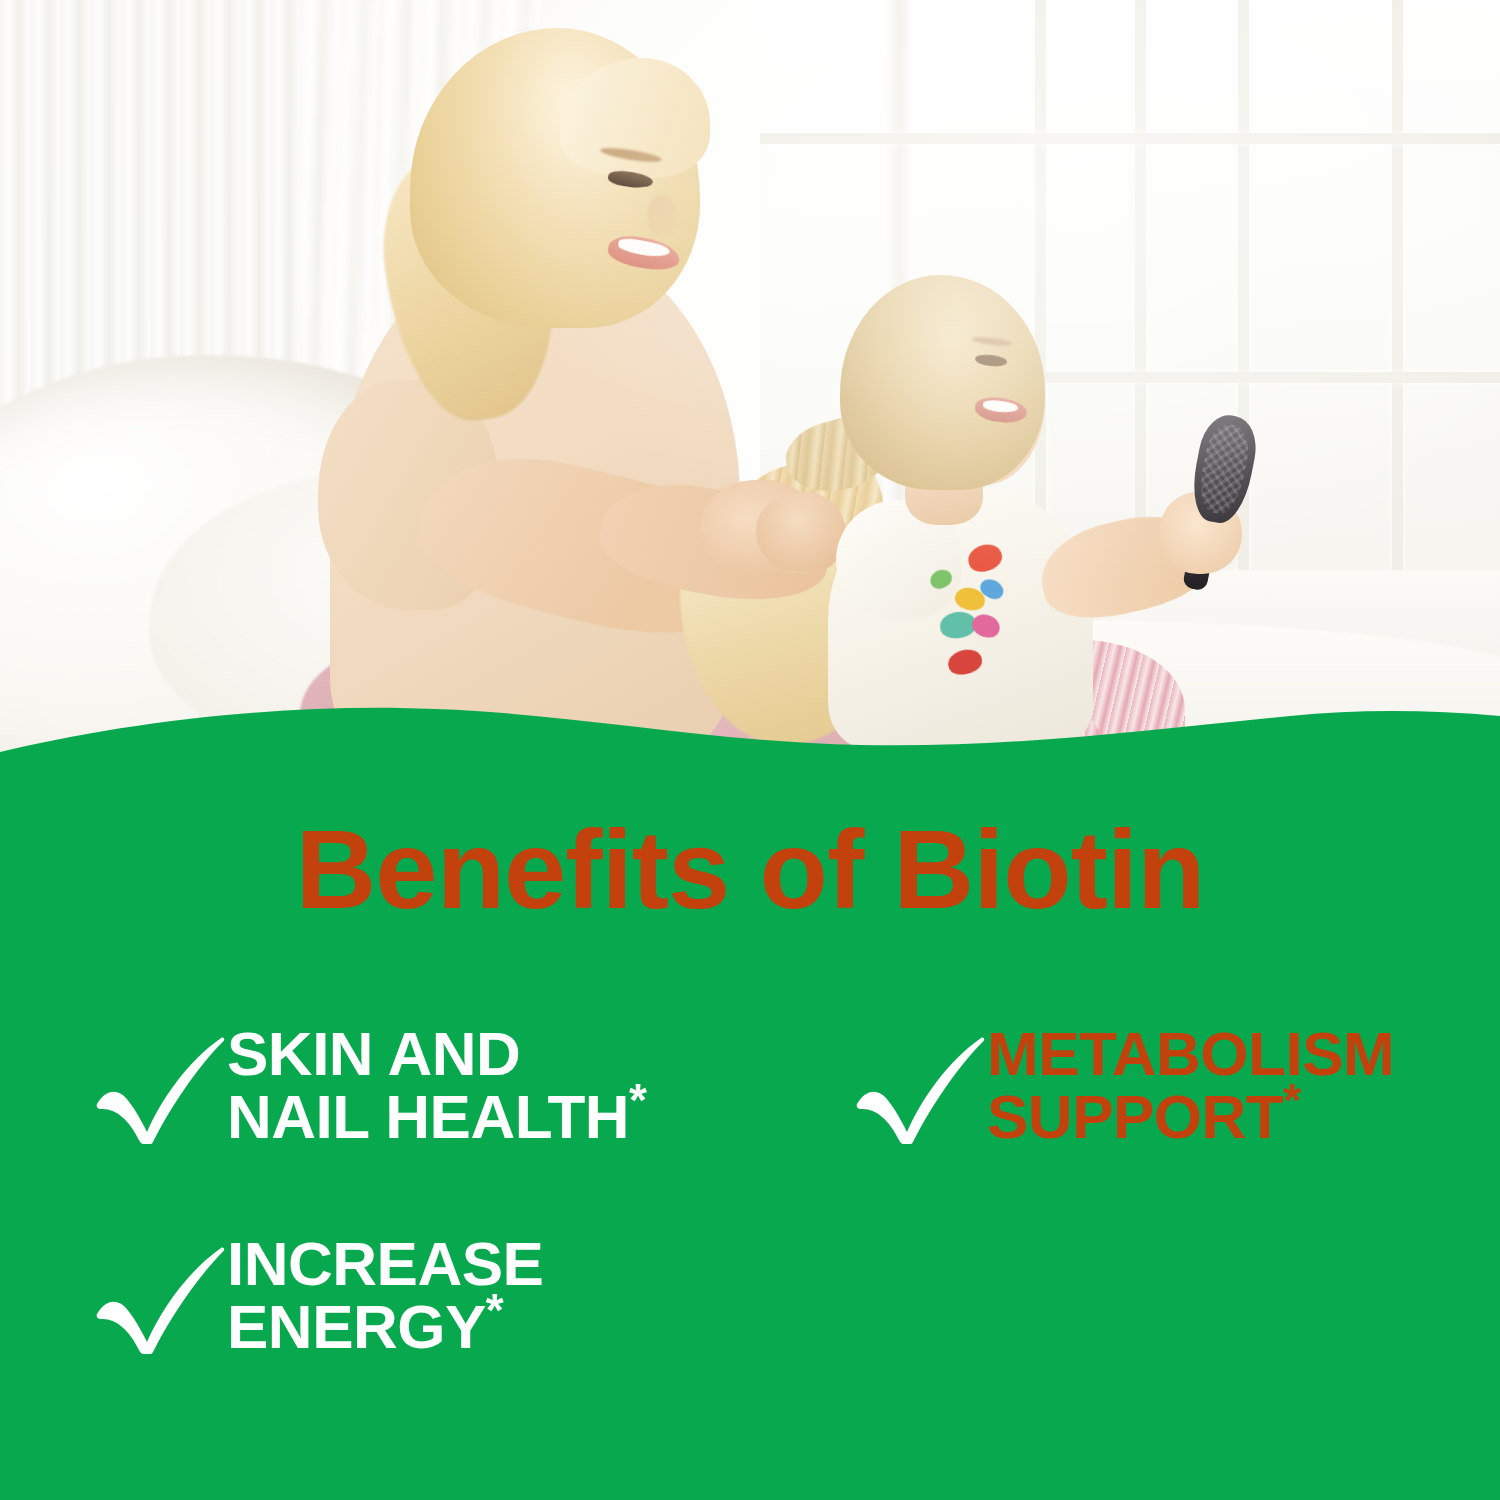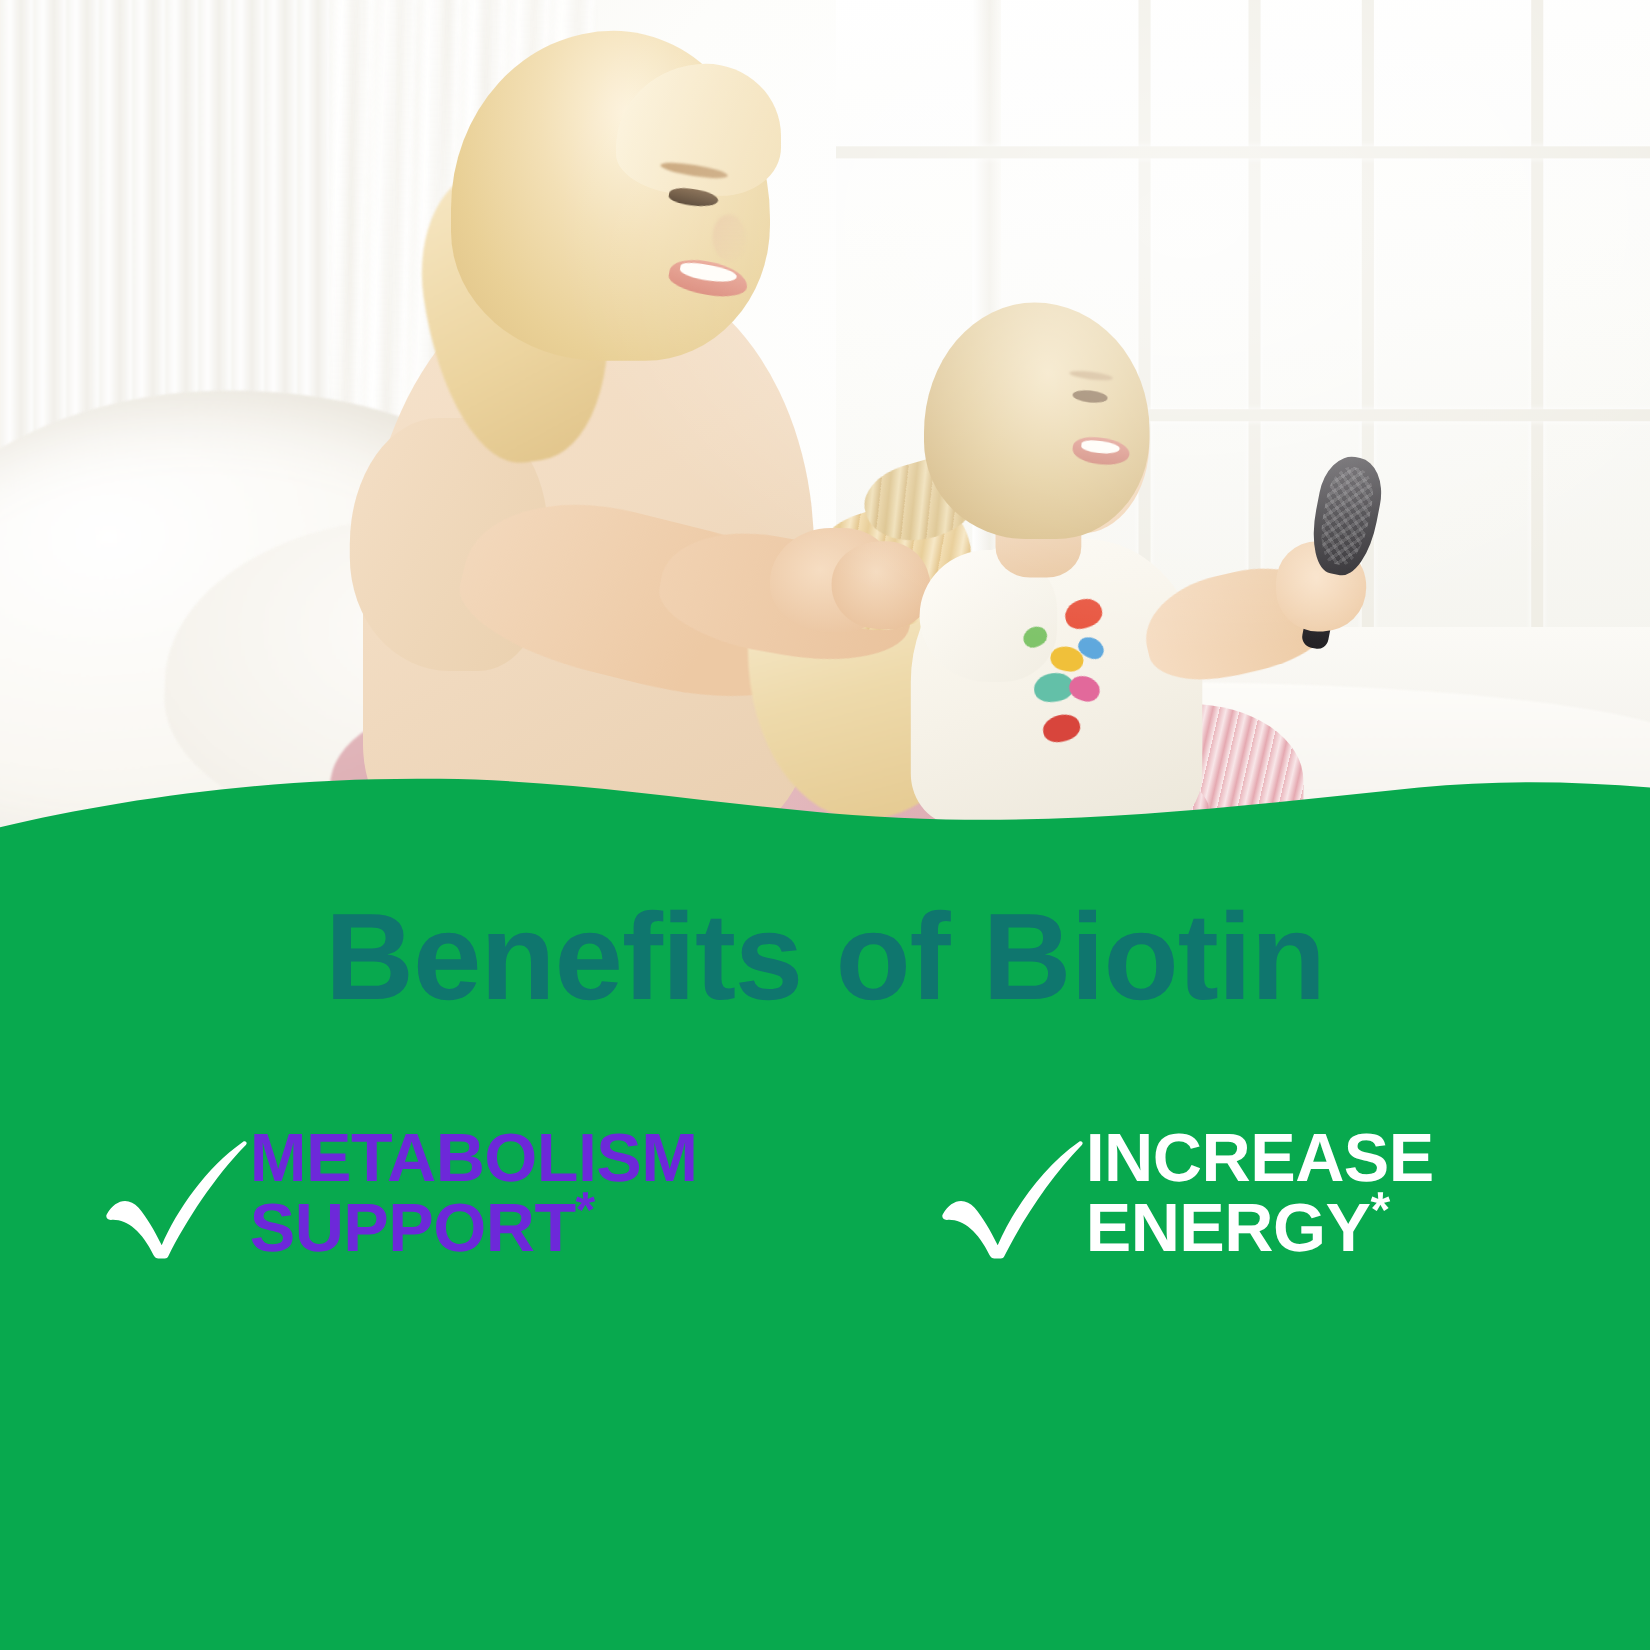--- a/index.html
+++ b/index.html
@@ -305,36 +305,47 @@
            C 110,726 250,706 400,708
            C 560,710 700,742 860,745
            C 1010,748 1150,730 1290,716
            C 1360,709 1430,710 1500,716
            L1500,1500 L0,1500 Z" fill="#08A94E"></path>
     </svg>
   </div>
 
   <div id="content">
 
-    <div id="title" style="color: #0f766e;">Benefits of Biotin</div>
+    <div id="title" style="color: #c2410c;">Benefits of Biotin</div>
 
     <div id="benefits">
-
-
 
       <div class="benefit">
         <span class="chk">
           <svg viewBox="0 0 132 118" xmlns="http://www.w3.org/2000/svg">
             <path d="M2,78 C10,64 22,62 31,72 C38,80 45,92 52,106
                      C66,74 92,36 126,12 C128,10.5 130.5,13 128.5,15
                      C100,44 74,84 58,116 C55.5,120.5 47,120 44.5,115
                      C34,93 20,82 6,83 C2.5,83.2 0.8,80.2 2,78 Z" fill="#FFFFFF"></path>
           </svg>
         </span>
-        <span class="btext" style="color:#6d28d9">METABOLISM<br>SUPPORT<span class="star">*</span></span>
+        <span class="btext" style="color:#FFFFFF">SKIN AND<br>NAIL HEALTH<span class="star">*</span></span>
+      </div>
+
+
+      <div class="benefit">
+        <span class="chk">
+          <svg viewBox="0 0 132 118" xmlns="http://www.w3.org/2000/svg">
+            <path d="M2,78 C10,64 22,62 31,72 C38,80 45,92 52,106
+                     C66,74 92,36 126,12 C128,10.5 130.5,13 128.5,15
+                     C100,44 74,84 58,116 C55.5,120.5 47,120 44.5,115
+                     C34,93 20,82 6,83 C2.5,83.2 0.8,80.2 2,78 Z" fill="#FFFFFF"></path>
+          </svg>
+        </span>
+        <span class="btext" style="color:#c2410c">METABOLISM<br>SUPPORT<span class="star">*</span></span>
       </div>
 
       <div class="benefit">
         <span class="chk">
           <svg viewBox="0 0 132 118" xmlns="http://www.w3.org/2000/svg">
             <path d="M2,78 C10,64 22,62 31,72 C38,80 45,92 52,106
                      C66,74 92,36 126,12 C128,10.5 130.5,13 128.5,15
                      C100,44 74,84 58,116 C55.5,120.5 47,120 44.5,115
                      C34,93 20,82 6,83 C2.5,83.2 0.8,80.2 2,78 Z" fill="#FFFFFF"></path>
           </svg>

